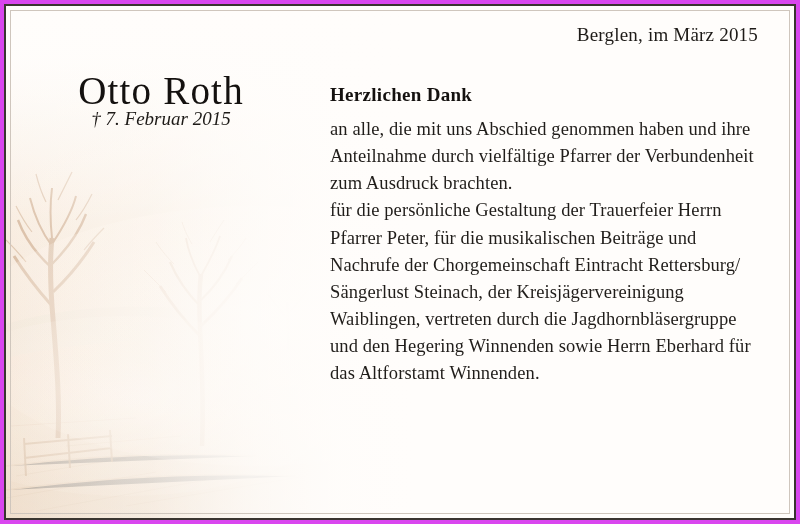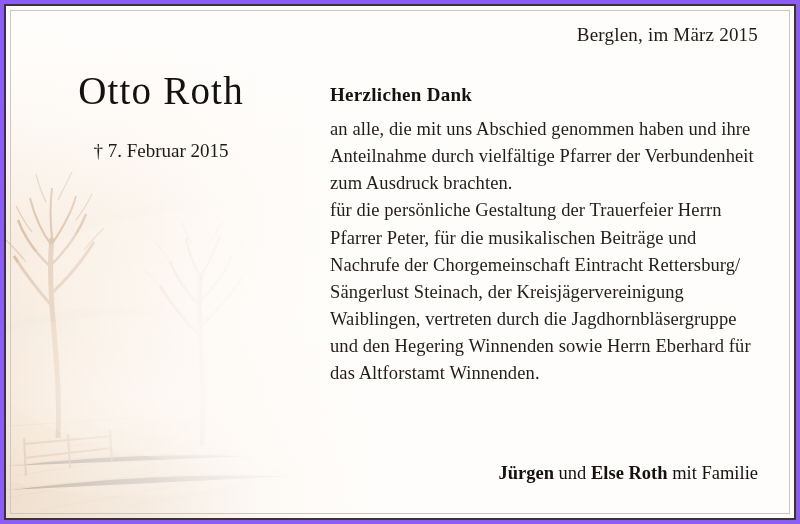--- a/index.html
+++ b/index.html
@@ -12,21 +12,21 @@
     height: 524px;
     font-family: "Liberation Serif", serif;
     overflow: hidden;
   }
 
   #card {
     position: relative;
     width: 800px;
     height: 524px;
     box-sizing: border-box;
-    background: #8b5cf6;
+    background: #d946ef;
   }
 
   
   #frame-outer {
     position: absolute;
     left: 4px; top: 4px;
     width: 792px; height: 516px;
     box-sizing: border-box;
     border: 2px solid #3a3530;
     pointer-events: none;
@@ -102,26 +102,27 @@
     text-align: center;
     font-size: 39px;
     color: #14110f;
     letter-spacing: 1.2px;
     white-space: nowrap;
   }
 
   .deceased-date {
     position: absolute;
     left: 30px;
-    top: 140px;
+    top: 108px;
     width: 262px;
     text-align: center;
     font-size: 19px;
     color: #1d1a17;
     white-space: nowrap;
+    font-style: italic;
   }
 
   .right-col {
     position: absolute;
     left: 330px;
     top: 84px;
     width: 428px;
   }
 
   .section-head {
@@ -278,22 +279,19 @@
 
     <div class="right-col">
 
       <h2 class="section-head">Herzlichen Dank</h2>
       <p class="body-text">an alle, die mit uns Abschied genommen haben und ihre Anteilnahme durch vielfältige Pfarrer der Verbundenheit zum Ausdruck brachten.</p>
 
       <p class="body-text">für die persönliche Gestaltung der Trauerfeier Herrn Pfarrer Peter, für die musikalischen Beiträge und Nachrufe der Chorgemeinschaft Eintracht Rettersburg/ Sängerlust Steinach, der Kreisjägervereinigung Waiblingen, vertreten durch die Jagdhornbläsergruppe und den Hegering Winnenden sowie Herrn Eberhard für das Altforstamt Winnenden.</p>
     </div>
 
     <div class="signature-block">
-      <div class="signature-line">
-        <span class="sig-strong">Jürgen</span><span> und </span><span class="sig-strong">Else Roth</span><span> mit Familie</span>
-      </div>
     </div>
 
   </div>
 
   <div id="frame-inner"></div>
   <div id="frame-outer"></div>
 </div>
 
 </body></html>

